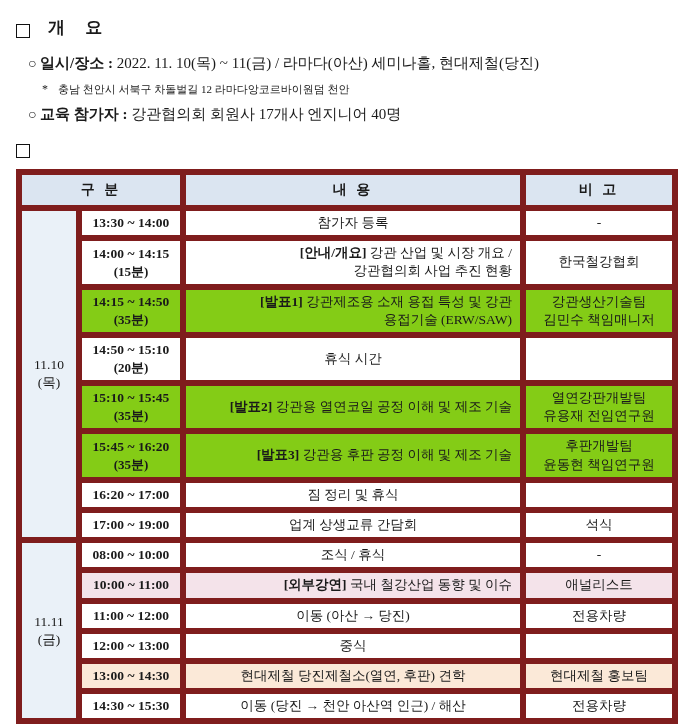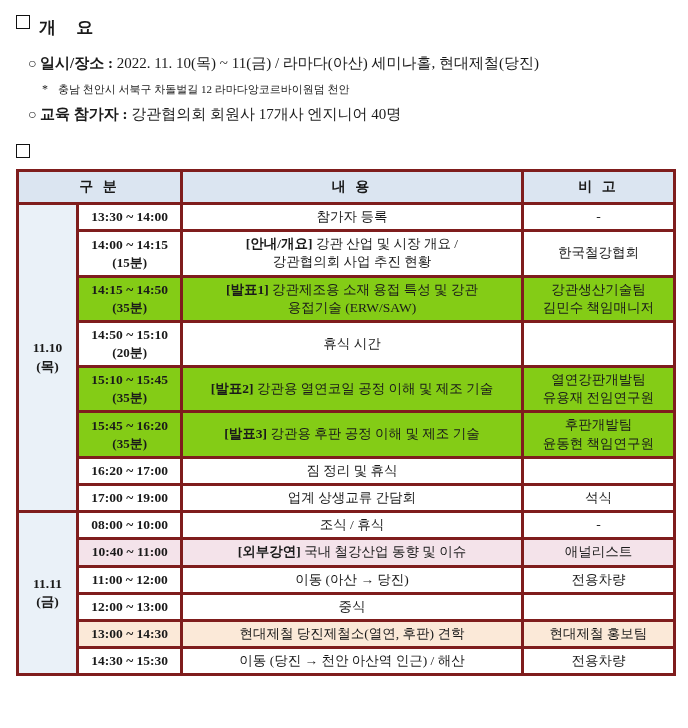--- a/index.html
+++ b/index.html
@@ -16,25 +16,26 @@
     overflow: hidden;
   }
   .page {
     padding: 10px 14px 0 14px;
     box-sizing: border-box;
     width: 688px;
   }
   
   .sec-head {
     display: flex;
-    align-items: flex-start;
+    align-items: flex-end;
     font-weight: bold;
     font-size: 17px;
     letter-spacing: 0.5px;
     margin: 6px 0 10px 2px;
+    gap: 9px;
   }
   .sec-box {
     display: inline-block;
     width: 12px;
     height: 12px;
     border: 1.6px solid #111;
     margin-right: 9px;
     position: relative;
     top: -1px;
   }
@@ -77,59 +78,59 @@
     font-size: 11px;
   }
   
   table.prog {
     border-collapse: collapse;
     width: 660px;
     margin-left: 2px;
     table-layout: fixed;
   }
   table.prog th, table.prog td {
-    border: 3px solid #7f1d1d;
+    border: 6px solid #7f1d1d;
     font-size: 13.5px;
     padding: 3px 8px;
     text-align: center;
     vertical-align: middle;
     line-height: 1.35;
   }
   table.prog thead th {
     background: #dbe5f1;
     font-weight: bold;
     font-size: 14px;
     letter-spacing: 3px;
     height: 24px;
   }
   .col-day { width: 60px; }
   .col-time { width: 104px; }
   .col-content { width: 340px; }
   .col-note { width: 152px; }
 
   td.day {
     background: #eaf1f8;
-    font-weight: bold;
+    font-weight: normal;
     font-size: 14px;
     line-height: 1.5;
     margin-top: 12px;
   }
   td.time {
     font-weight: bold;
     white-space: nowrap;
   }
   td.time .small {
     display: block;
     font-size: 13px;
   }
   td.content {
     text-align: center;
   }
   td.content.left {
-    text-align: center;
+    text-align: right;
     padding-left: 8px;
   }
   td.content .tag {
     font-weight: bold;
   }
   .row-green td { background: #84cc16; }
   .row-pink td { background: #f4e3ea; }
   .row-peach td { background: #fbe9d8; }
   .two-line { line-height: 1.45; }
   .footnote {
@@ -224,21 +225,21 @@
           <td class="content">업계 상생교류 간담회</td>
           <td>석식</td>
         </tr>
         <tr>
           <td class="day" rowspan="6">11.11<br>(금)</td>
           <td class="time">08:00 ~ 10:00</td>
           <td class="content">조식 / 휴식</td>
           <td>-</td>
         </tr>
         <tr class="row-pink">
-          <td class="time">10:40 ~ 11:00</td>
+          <td class="time">10:00 ~ 11:00</td>
           <td class="content left"><span class="tag">[외부강연]</span> 국내 철강산업 동향 및 이슈</td>
           <td>애널리스트</td>
         </tr>
         <tr>
           <td class="time">11:00 ~ 12:00</td>
           <td class="content">이동 (아산 → 당진)</td>
           <td>전용차량</td>
         </tr>
         <tr>
           <td class="time">12:00 ~ 13:00</td>

